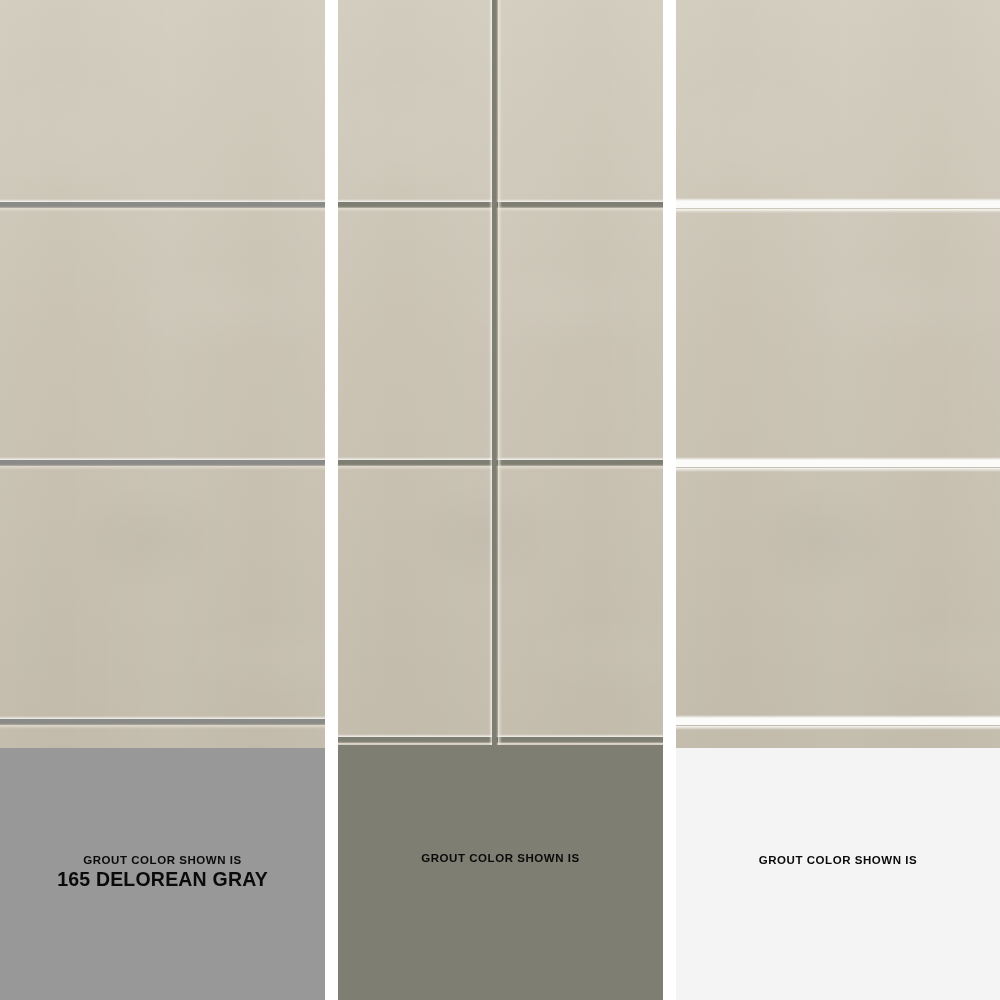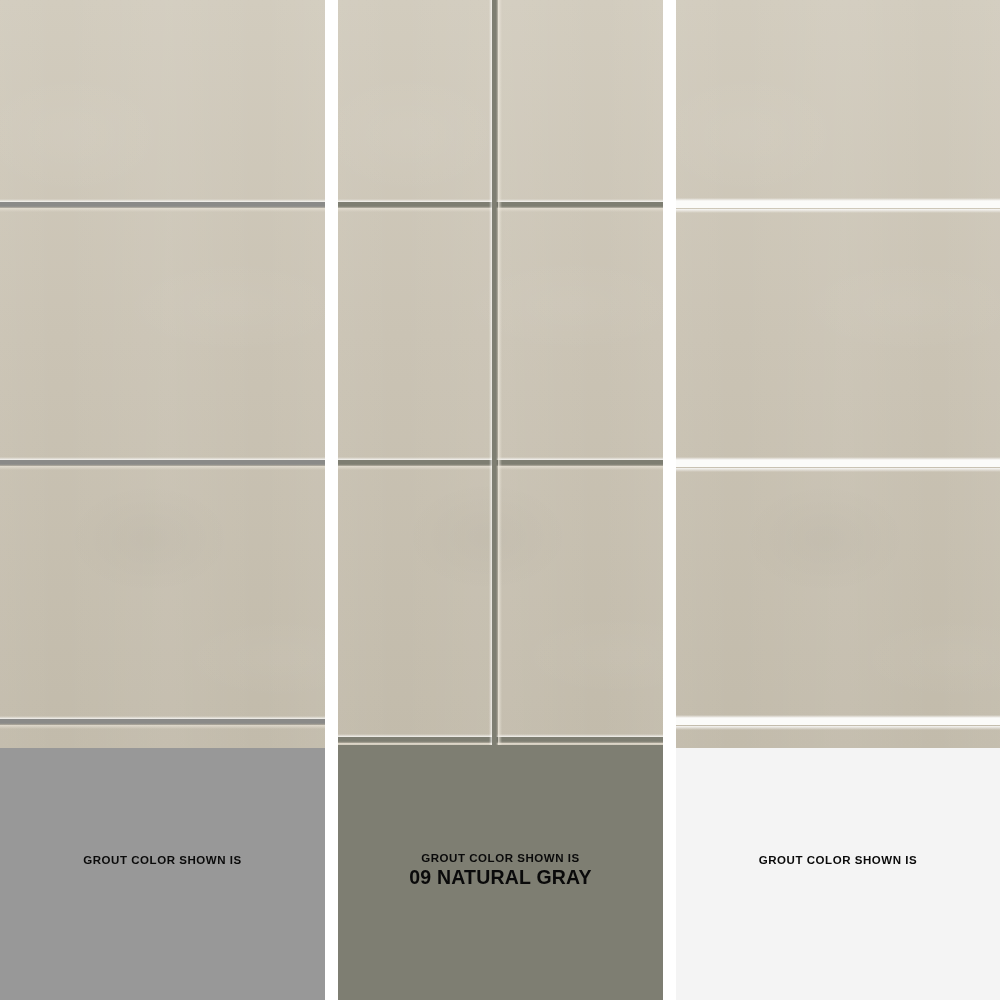--- a/index.html
+++ b/index.html
@@ -144,20 +144,21 @@
           <div class="edge-top" style="top: 457px; background: linear-gradient(rgba(255, 255, 255, 0) 0%, rgba(255, 255, 255, 0.8) 100%);"></div>
           <div class="edge-bot" style="top: 466px; height: 4px; background: linear-gradient(rgba(232, 226, 214, 0.75) 0%, rgba(255, 255, 255, 0) 100%);"></div>
           <div class="joint-h" style="top: 719px; height: 6px; background: linear-gradient(rgb(138, 138, 136) 0%, rgb(138, 138, 136) 70%, rgba(0, 0, 0, 0.1) 100%);"></div>
           <div class="edge-top" style="top: 716px; background: linear-gradient(rgba(255, 255, 255, 0) 0%, rgba(255, 255, 255, 0.8) 100%);"></div>
           <div class="edge-bot" style="top: 725px; height: 4px; background: linear-gradient(rgba(232, 226, 214, 0.75) 0%, rgba(255, 255, 255, 0) 100%);"></div>
         </div>
     </div>
     <div class="swatch" id="sw0" style="top: 748px; background: rgb(152, 152, 152);">
       <div class="caption" id="cap0" style="top: 105.84px;">
         <div class="cap-small">GROUT COLOR SHOWN IS</div>
+        <div class="cap-big">165 DELOREAN GRAY</div>
       </div>
     </div>
   </div>
 
   <div class="gap"></div>
 
   <div class="panel p1">
     <div class="tilefield" id="tf1" style="height: 745px;">
       <div class="tilebase" id="tb1" style="background: linear-gradient(rgb(210, 204, 190) 0%, rgb(202, 195, 180) 45%, rgb(194, 187, 171) 100%);"></div>
       <div class="sheen"></div>
@@ -173,21 +174,20 @@
           <div class="edge-top" style="top: 734px; background: linear-gradient(rgba(255, 255, 255, 0) 0%, rgba(255, 255, 255, 0.8) 100%);"></div>
           <div class="edge-bot" style="top: 743px; height: 4px; background: linear-gradient(rgba(232, 226, 214, 0.75) 0%, rgba(255, 255, 255, 0) 100%);"></div>
           <div class="joint-v" style="left: 154px; width: 6px; background: linear-gradient(90deg, rgb(126, 126, 114) 0%, rgb(126, 126, 114) 68%, rgba(0, 0, 0, 0.1) 100%);"></div>
           <div class="edge-l" style="left: 151px; background: linear-gradient(90deg, rgba(255, 255, 255, 0) 0%, rgba(255, 255, 255, 0.7) 100%);"></div>
           <div class="edge-r" style="left: 160px; width: 4px; background: linear-gradient(90deg, rgba(238, 233, 222, 0.8) 0%, rgba(255, 255, 255, 0) 100%);"></div>
         </div>
     </div>
     <div class="swatch" id="sw1" style="top: 745px; background: rgb(126, 126, 114);">
       <div class="caption" id="cap1" style="top: 107.1px;">
         <div class="cap-small">GROUT COLOR SHOWN IS</div>
-        <div class="cap-big">09 NATURAL GRAY</div>
       </div>
     </div>
   </div>
 
   <div class="gap"></div>
 
   <div class="panel p2">
     <div class="tilefield" id="tf2" style="height: 748px;">
       <div class="tilebase" id="tb2" style="background: linear-gradient(rgb(210, 204, 190) 0%, rgb(202, 195, 180) 45%, rgb(194, 187, 171) 100%);"></div>
       <div class="sheen"></div>

